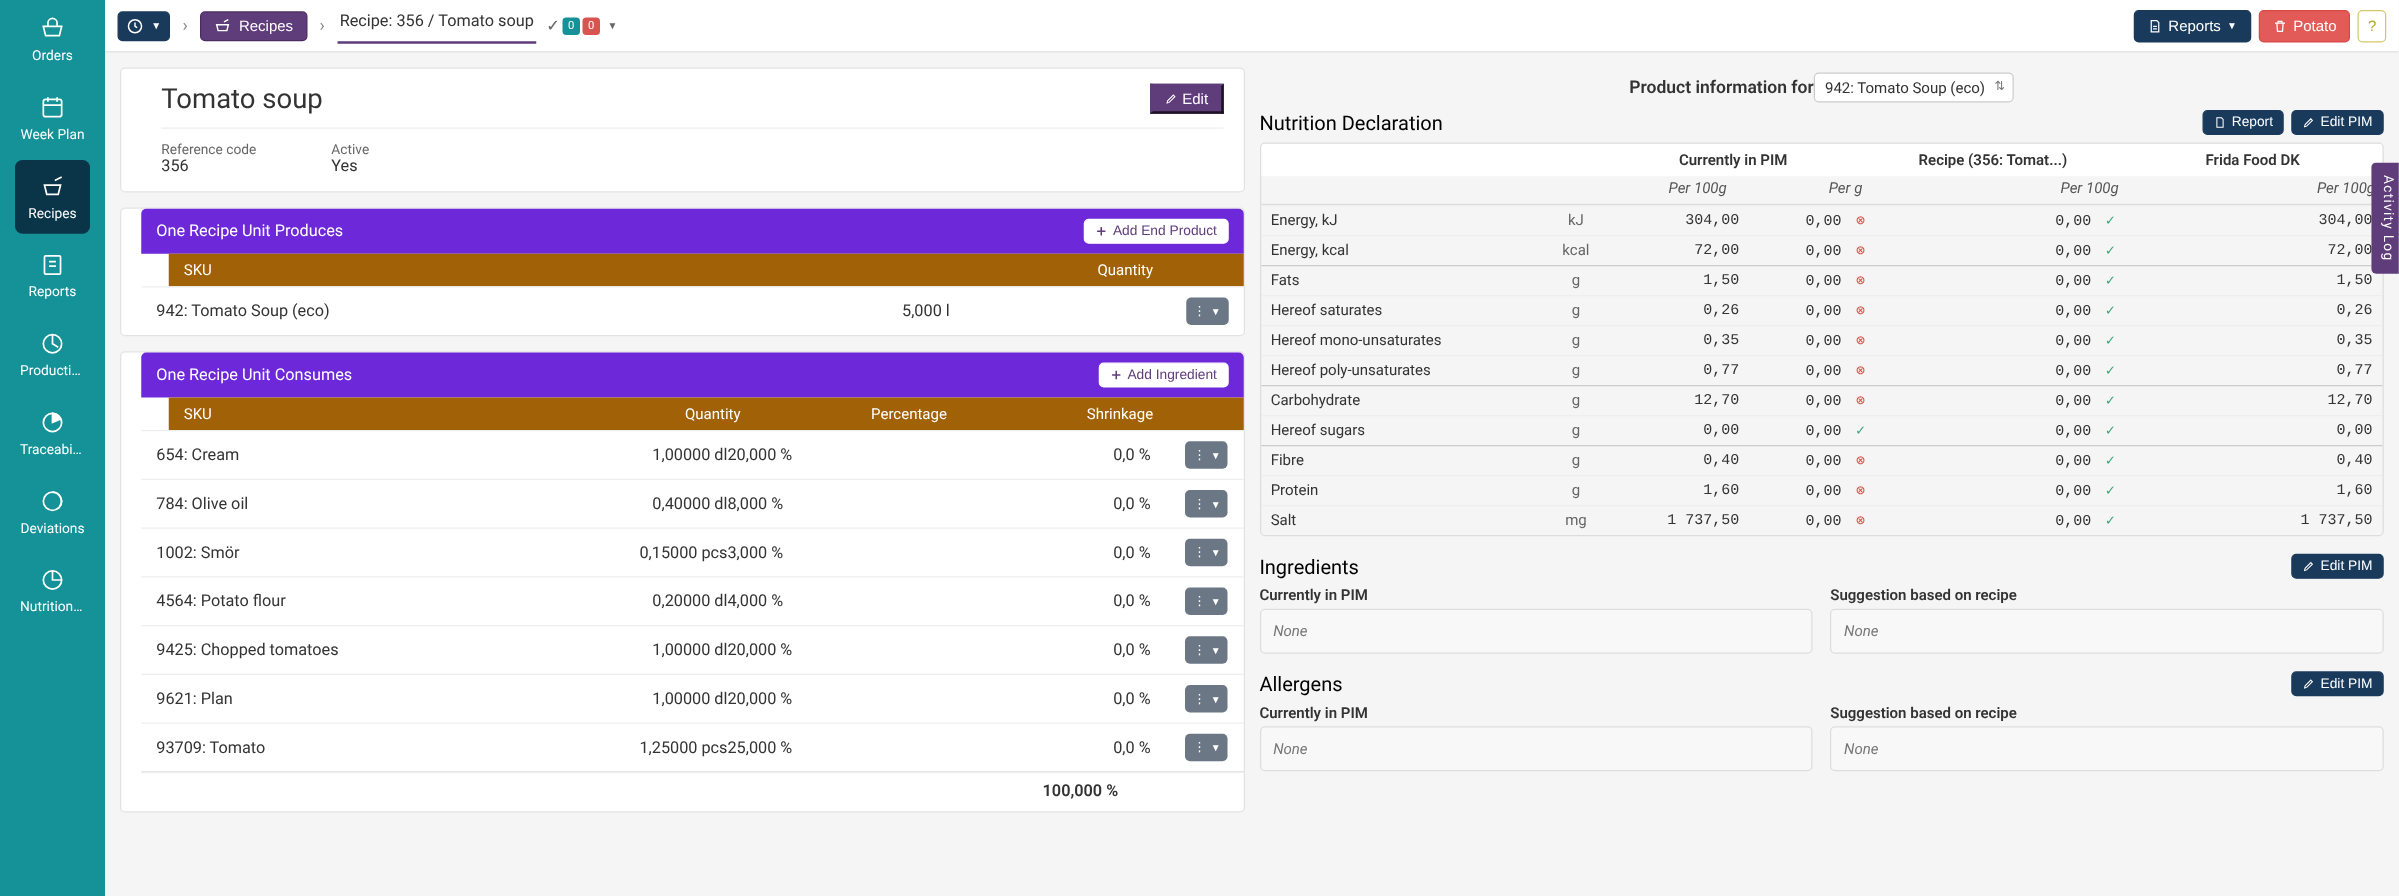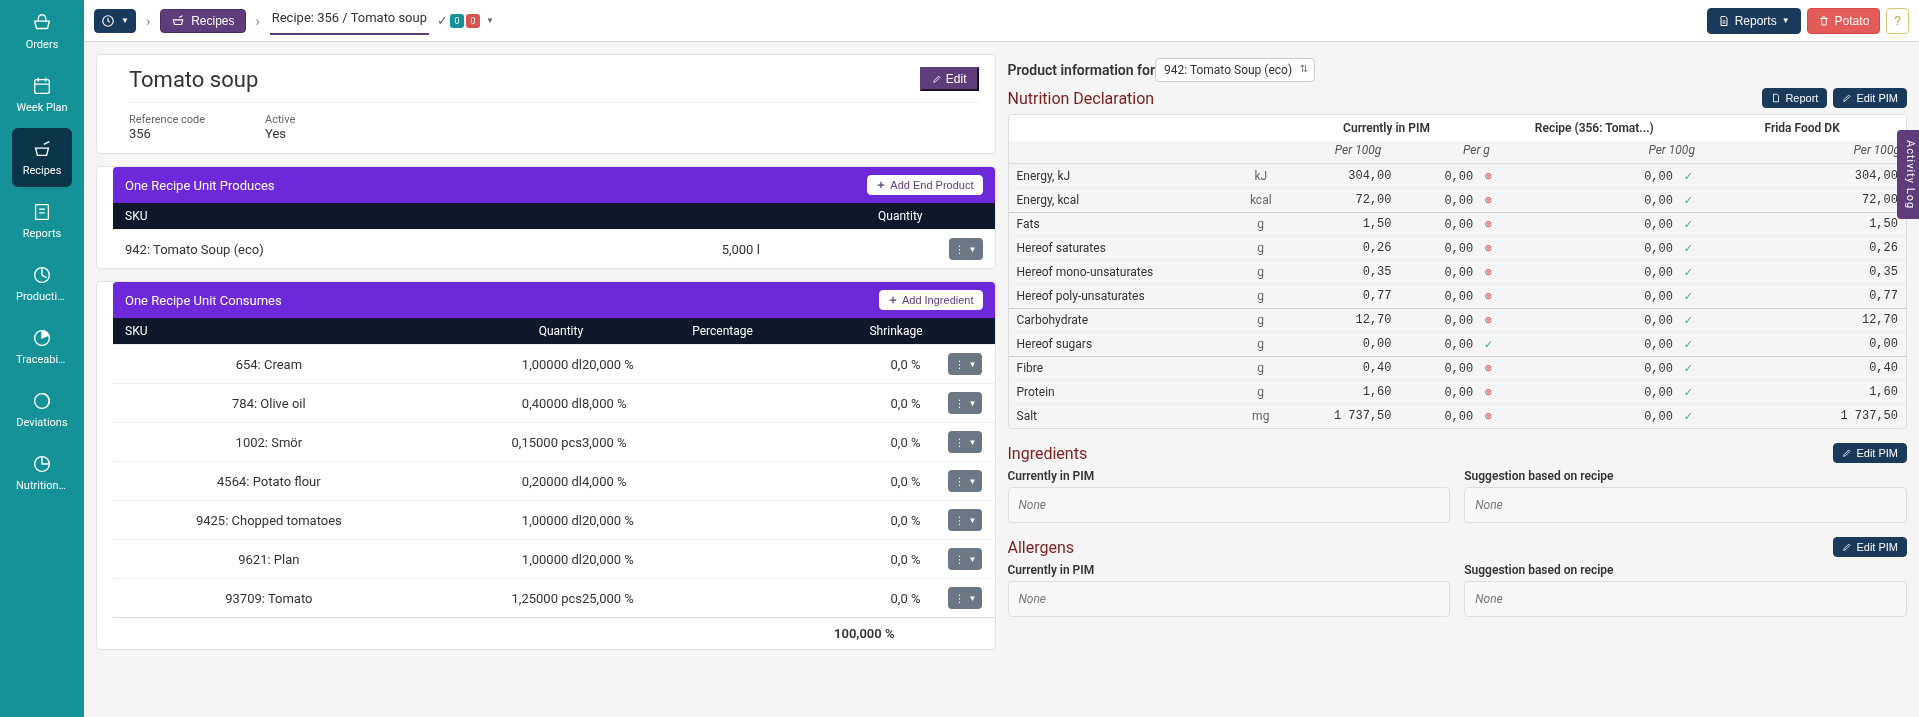--- a/index.html
+++ b/index.html
@@ -62,38 +62,38 @@
 .col-left{ flex:1; min-width:0;}
 .col-right{ flex:1; min-width:0;}
 .card { background:#fff; border:1px solid #e3e3e3; border-radius:4px;padding-left:16px; }
 .card-body{ padding:12px 16px;}
 .title-row{ display:flex; justify-content:space-between; align-items:flex-start; border-bottom:1px solid #eee; padding-bottom:10px;}
 .recipe-title{ font-size:22px; font-weight:400; color:#333;}
 .meta{ display:flex; gap:60px; margin-top:10px; font-size:12px;}
 .meta-lbl{ color:#666; font-size:11px;} .meta-val{color:#333; font-size:13px;}
 .section-header { background:#6d28d9; color:#fff; padding:8px 12px; display:flex; justify-content:space-between; align-items:center; border-radius:4px 4px 0 0; font-size:13px;}
 .section-header .small-btn{ background:#fff; color:#5f3c7a; border:1px solid #fff; padding:3px 8px; border-radius:4px; font-size:11px; cursor:pointer; display:inline-flex; gap:4px; align-items:center;}
-.table-head { background:#0f172a; color:#fff; display:flex; padding:6px 12px; font-size:12px;}
+.table-head { background:#a16207; color:#fff; display:flex; padding:6px 12px; font-size:12px;margin-left:22px;}
 .produces .table-head .c1{flex:3;} .produces .table-head .c2{flex:1; text-align:right; padding-right:60px;}
 .table-row{ display:flex; padding:8px 12px; border-top:1px solid #eee; align-items:center; font-size:13px;}
 .produces .table-row .c1{flex:3;} .produces .table-row .c2{flex:1; text-align:left; padding-right:20px;}
 .row-menu{ width:34px; height:22px; background:#6b7785; border-radius:4px; display:inline-flex; align-items:center; justify-content:center; gap:1px; cursor:pointer; margin-left:8px;}
 .row-menu .dots{color:#fff; font-size:10px;}
 .row-menu .caret{color:#fff; font-size:8px; margin-left:3px;}
 .consumes .table-head .c1{flex:1.7;} .consumes .table-head .c2{flex:1; text-align:right;}
 .consumes .table-head .c3{flex:1; text-align:right;} .consumes .table-head .c4{flex:1; text-align:right; padding-right:60px;}
-.consumes .table-row .c1{flex:1.7;text-align:center;} .consumes .table-row .c2{flex:1; text-align:right;}
+.consumes .table-row .c1{flex:1.7;} .consumes .table-row .c2{flex:1; text-align:right;}
 .consumes .table-row .c3{flex:1; } .consumes .table-row .c4{flex:1; text-align:right; padding-right:20px;}
 .consumes .total{ font-weight:600; text-align:right; padding:8px 100px 8px 12px; border-top:1px solid #ddd;}
-.pinfo-head{ display:flex; justify-content:flex-start; align-items:center; padding:4px 0 6px;}
+.pinfo-head{ display:flex; justify-content:center; align-items:center; padding:4px 0 6px;}
 .pinfo-title{ font-size:14px; font-weight:600;}
 .selectbox{ border:1px solid #ccc; border-radius:4px; padding:4px 22px 4px 8px; font-size:12px; background:#fff; position:relative; cursor:pointer;}
 .selectbox::after{content:"⇅"; position:absolute; right:6px; color:#777; font-size:10px;}
 .sub-head{ display:flex; justify-content:space-between; align-items:center; margin:0 0 6px;}
-.sub-title{ font-size:16px; color:#7f1d1d;}
+.sub-title{ font-size:16px; color:#000000;}
 .btn-sm-dark{ background:#1a3a5c; color:#fff; border:1px solid #1a3a5c; padding:3px 8px; border-radius:4px; font-size:11px; cursor:pointer; display:inline-flex; gap:4px; align-items:center;}
 .nut-table{ border:1px solid #ddd; border-radius:4px; overflow:hidden; font-size:12px;}
 .nut-head1{ display:flex; background:#fff; font-weight:600; text-align:right;}
 .nut-head1 .nc0{flex:1.4;} .nut-head1 .nc-col{flex:1; padding:6px 6px;}
 .nut-head2{ display:flex; font-style:italic; color:#555; border-bottom:1px solid #ddd;}
 .nut-head2 .nc0{flex:1.4;} .nut-head2 .sub{flex:0.5; text-align:right; padding:2px 6px 6px;}
 .nut-head2 .ncF{flex:1; text-align:right; padding:2px 6px 6px;}
 .nut-row{ display:flex; border-top:1px solid #eee;}
 .nut-row.sep{ border-top:1px solid #ccc;}
 .nut-row .nc0{flex:1.1; padding:4px 8px;} .nut-row .nc-unit{flex:0.3; text-align:center; color:#666; padding:4px 4px;}

